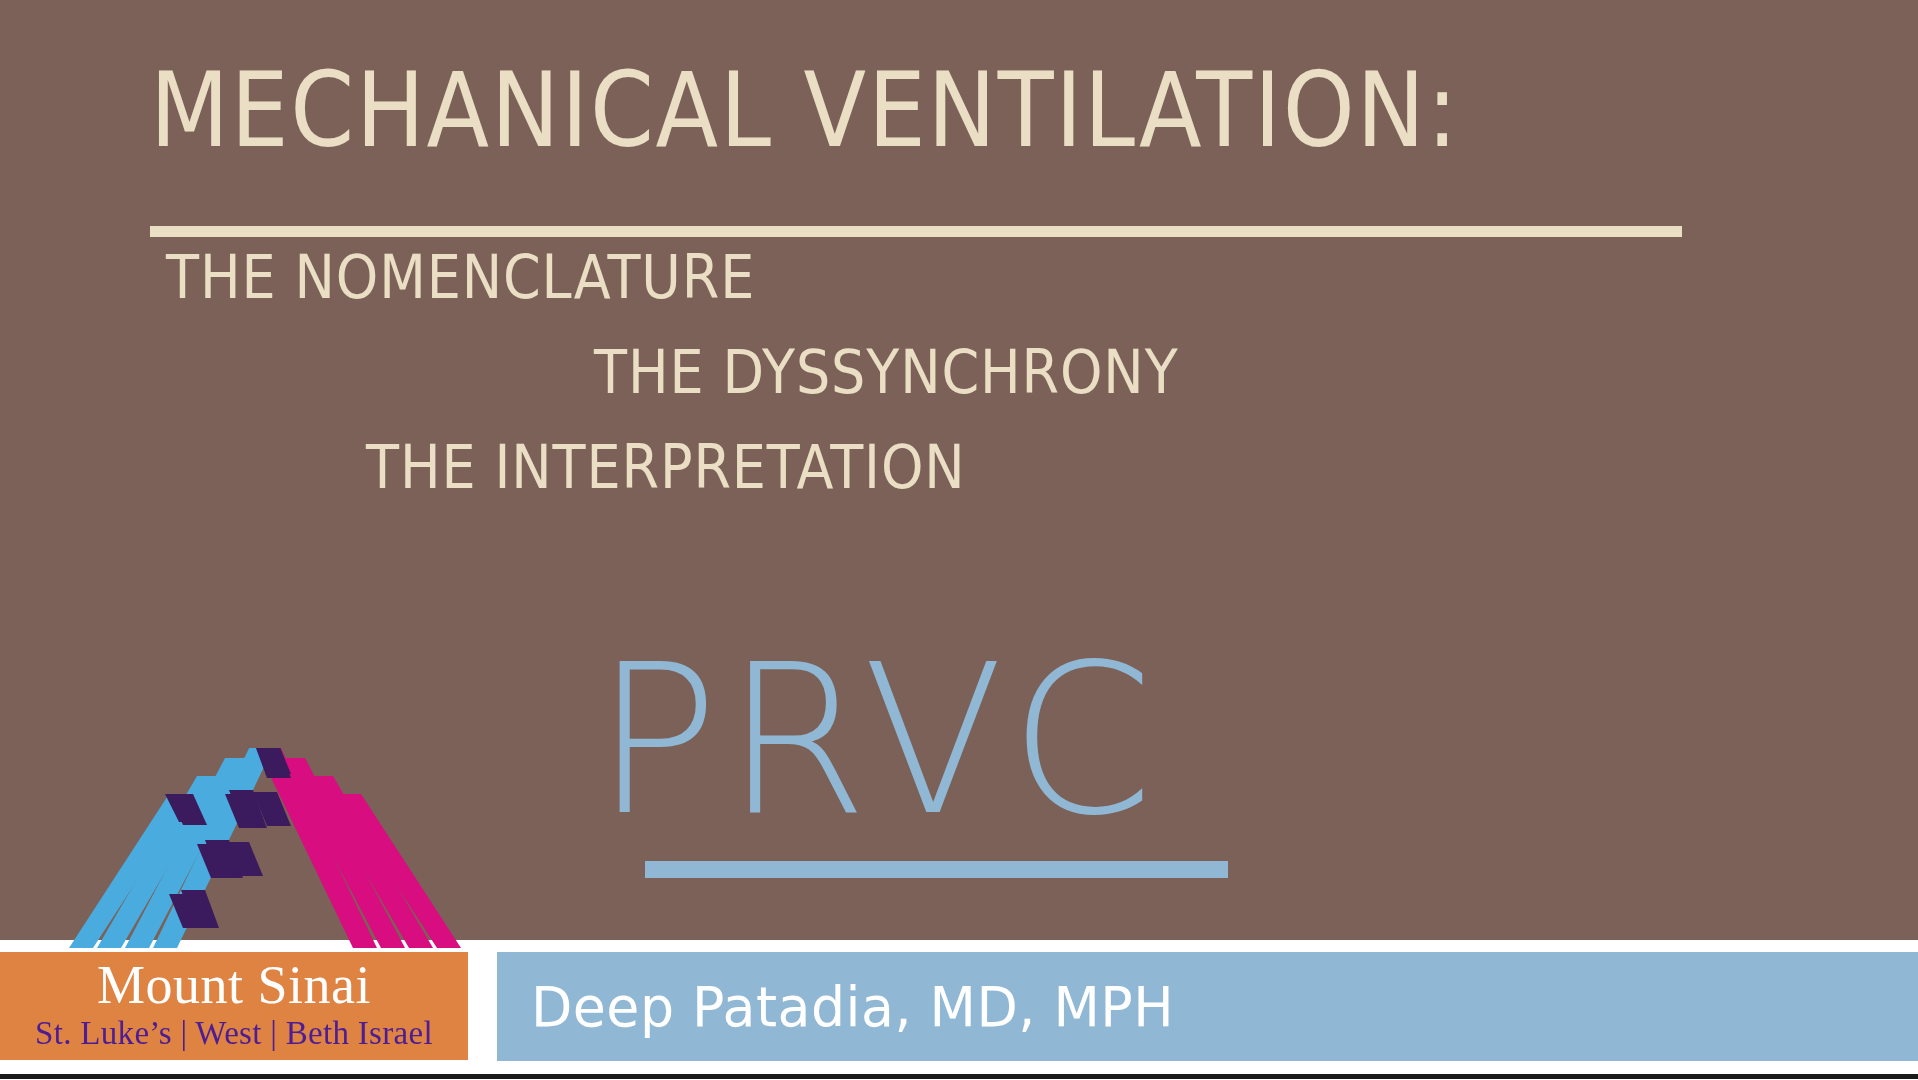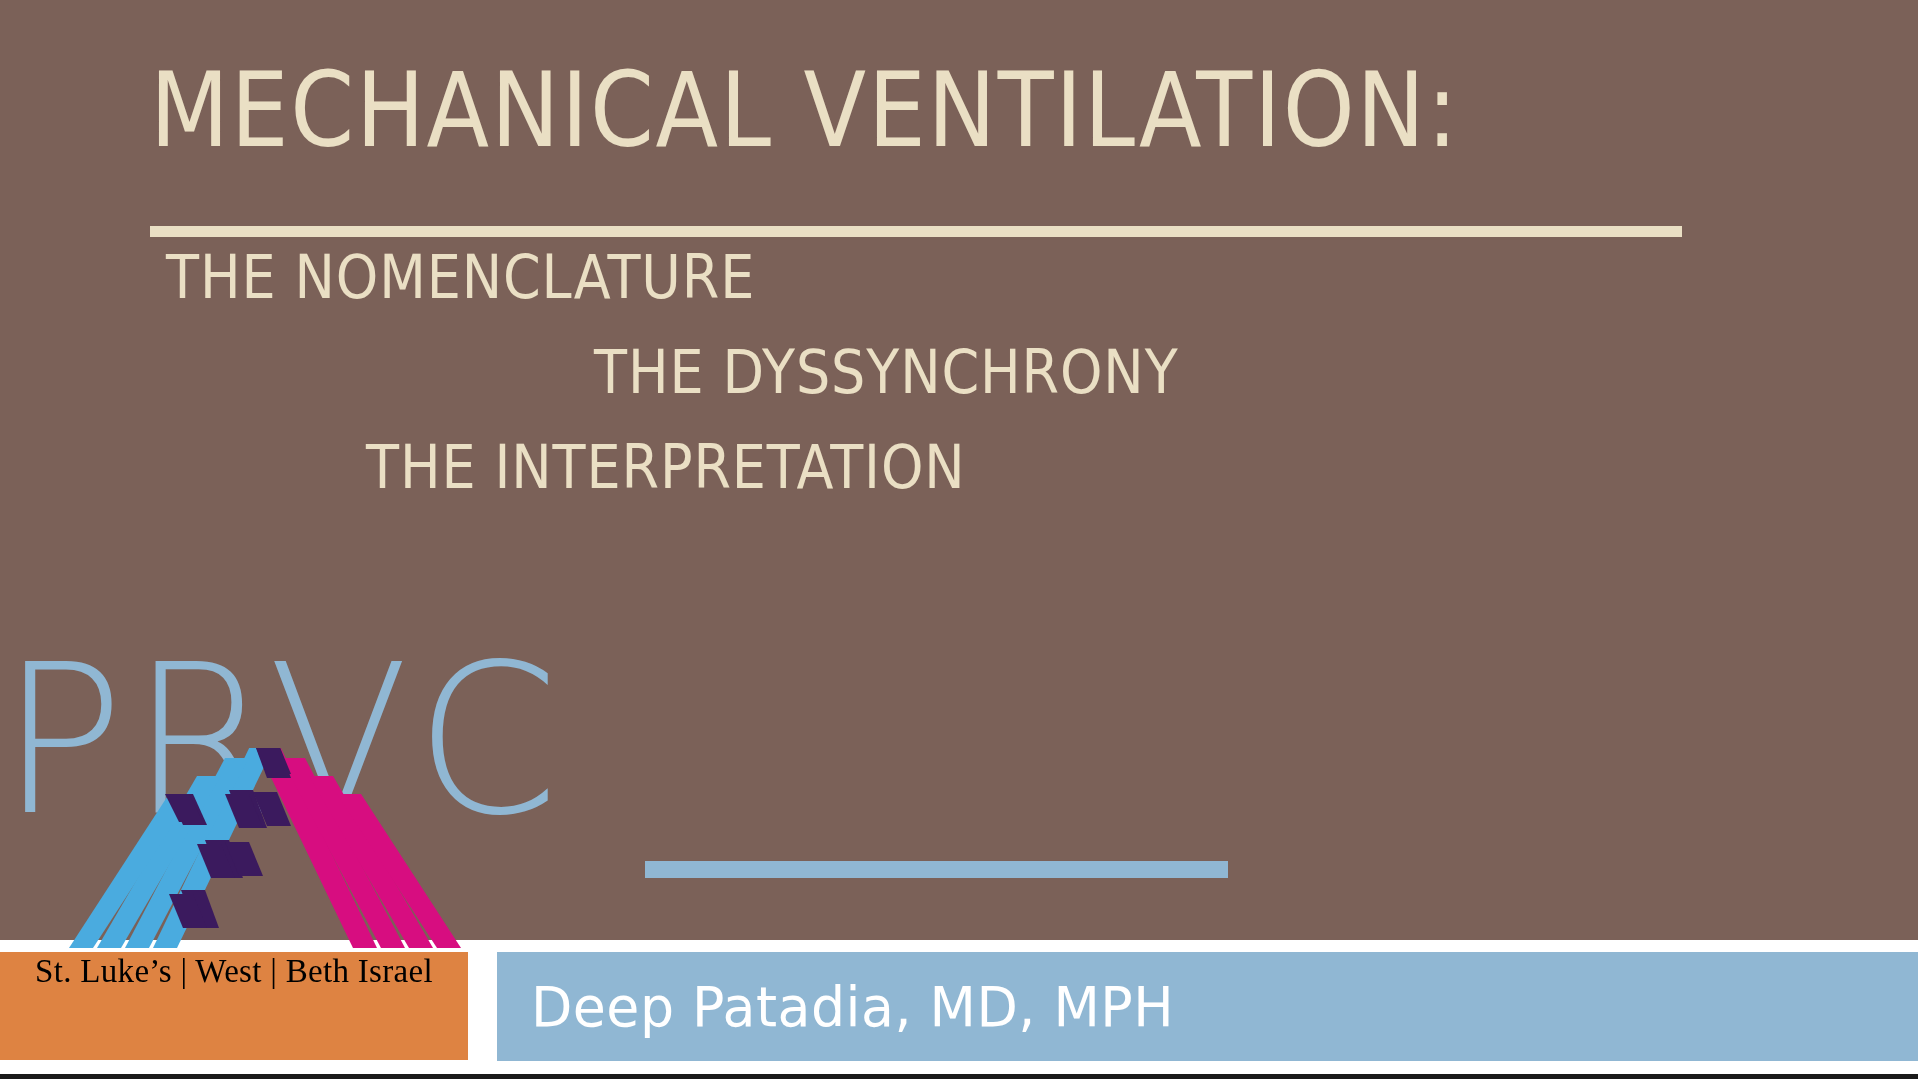--- a/index.html
+++ b/index.html
@@ -79,20 +79,21 @@
   .sub-2 { padding-left: 350px; }
   .sub-3 { padding-left: 578px; }
   .sub-4 { padding-left: 740px; }
 
   
   .prvc-wrap {
     position: absolute;
     left: 0px;
     top: 636px;
     width: 1754px;
+    text-align: center;
   }
   .prvc {
     font-family: "DejaVu Sans", sans-serif;
     font-weight: 300;
     font-size: 206px;
     line-height: 210px;
     letter-spacing: 6px;
     color: #90b7d3;
     display: inline-block;
   }
@@ -155,21 +156,21 @@
     line-height: 58px;
     color: #ffffff;
     text-align: center;
     padding-top: 4px;
     letter-spacing: 0.5px;
   }
   .logo-sub {
     font-family: "Liberation Serif", "DejaVu Serif", serif;
     font-size: 33px;
     line-height: 38px;
-    color: #000000;
+    color: #4c1d95;
     text-align: center;
     letter-spacing: 0.3px;
   }
 
   
   .author-bar {
     position: absolute;
     left: 497px;
     top: 952px;
     width: 1421px;
@@ -260,20 +261,21 @@
             <polygon points="197,96 221,96 235,130 211,130"></polygon>
             <polygon points="169,146 193,146 207,180 183,180"></polygon>
             <polygon points="253,44 277,44 291,78 267,78"></polygon>
             <polygon points="225,94 249,94 263,128 239,128"></polygon>
             <polygon points="281,10 305,10 295,44 271,44" opacity="0"></polygon>
           </g>
         </g>
       </svg>
     </div>
     <div class="logo-box">
+      <div class="logo-name">Mount Sinai</div>
       <div class="logo-sub">St. Luke’s | West | Beth Israel</div>
     </div>
   </div>
 
   <div class="author-bar">
     <span class="author-name">Deep Patadia, MD, MPH</span>
   </div>
 
 </div>
 

